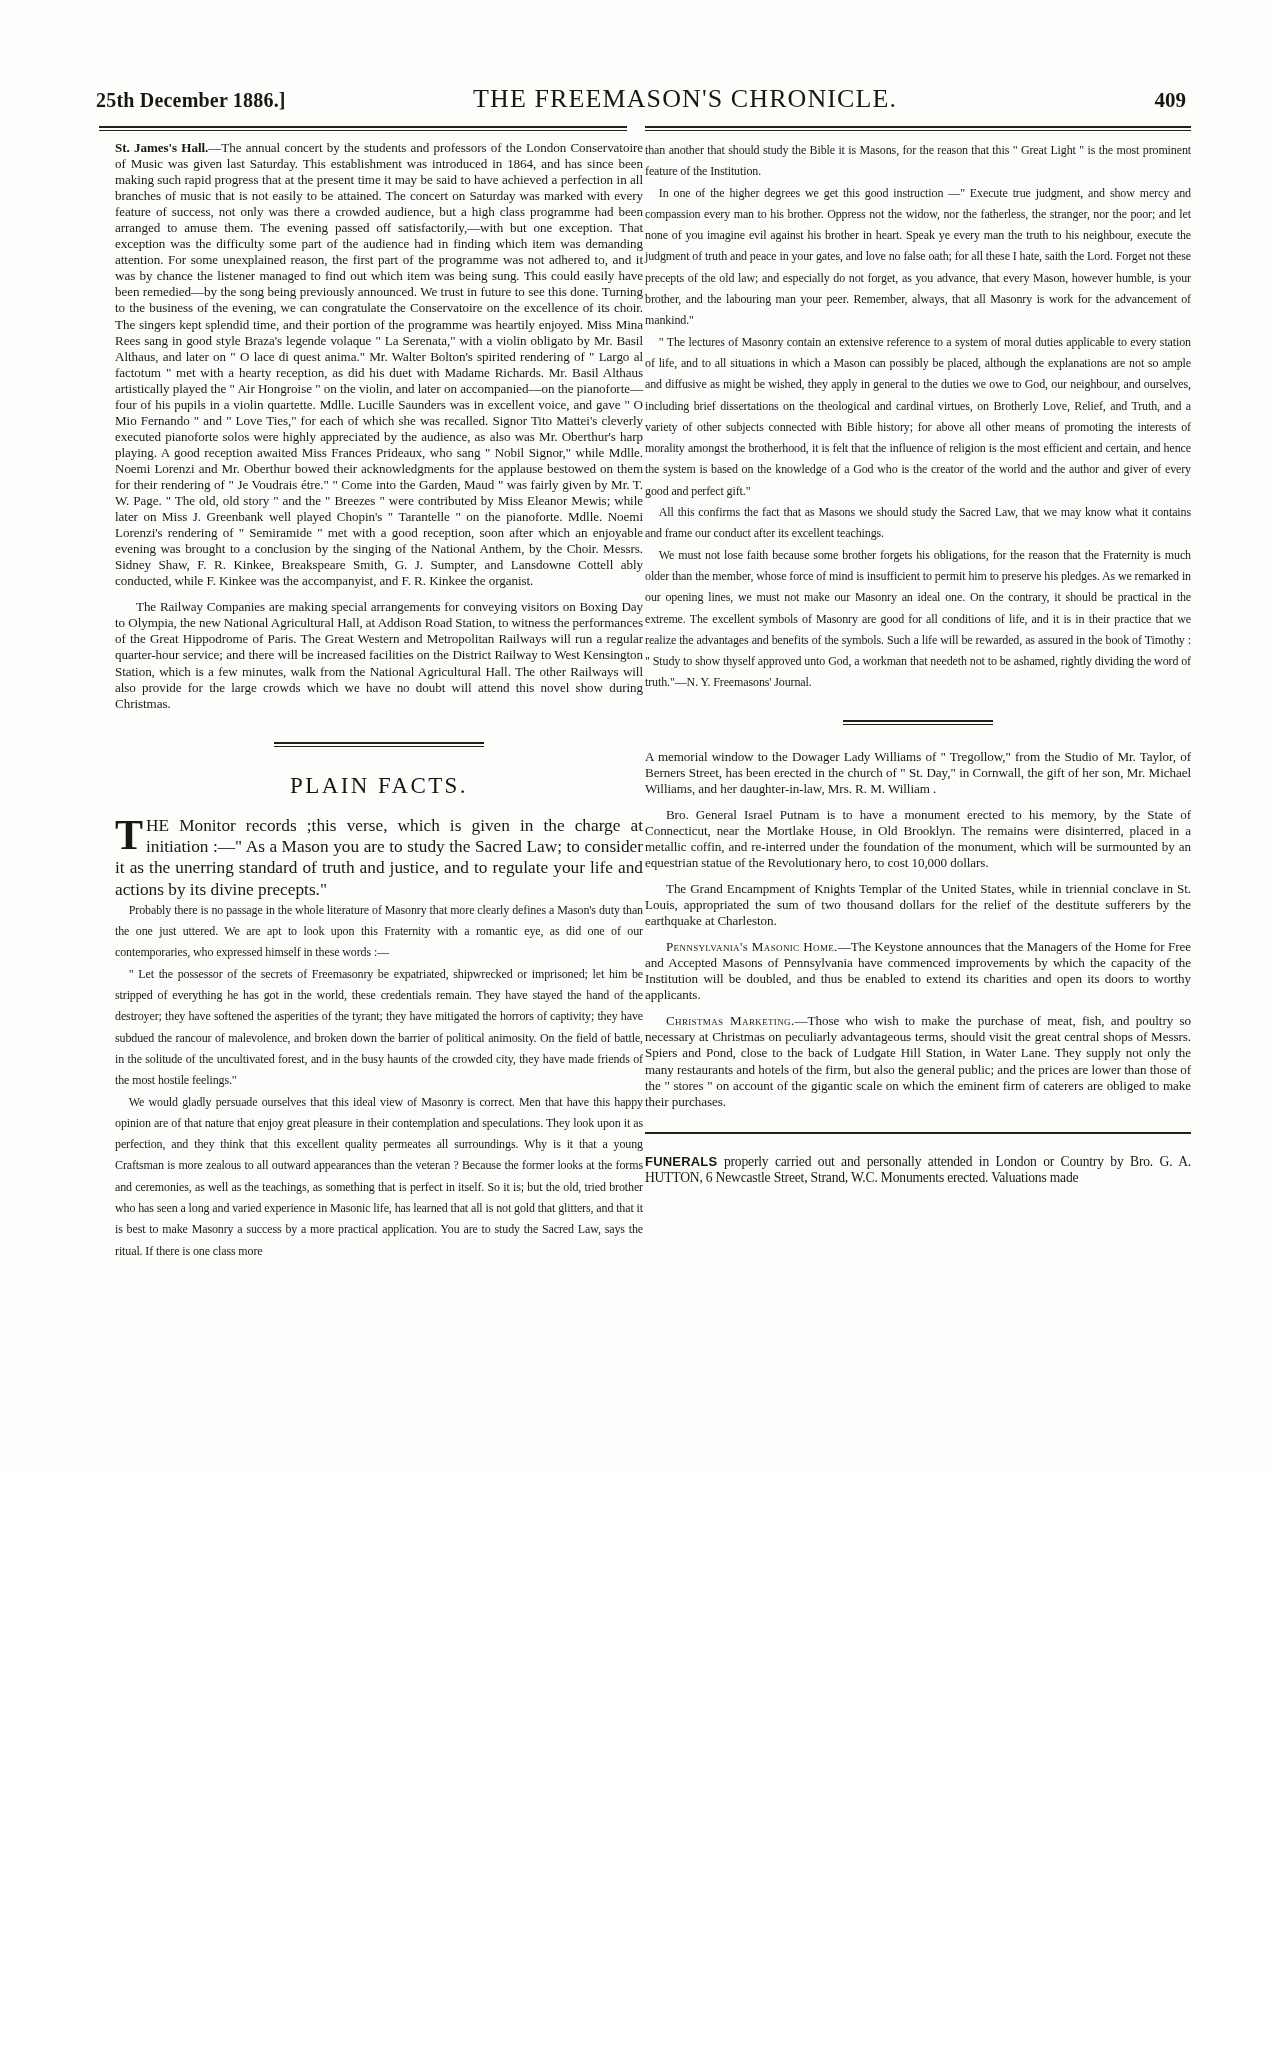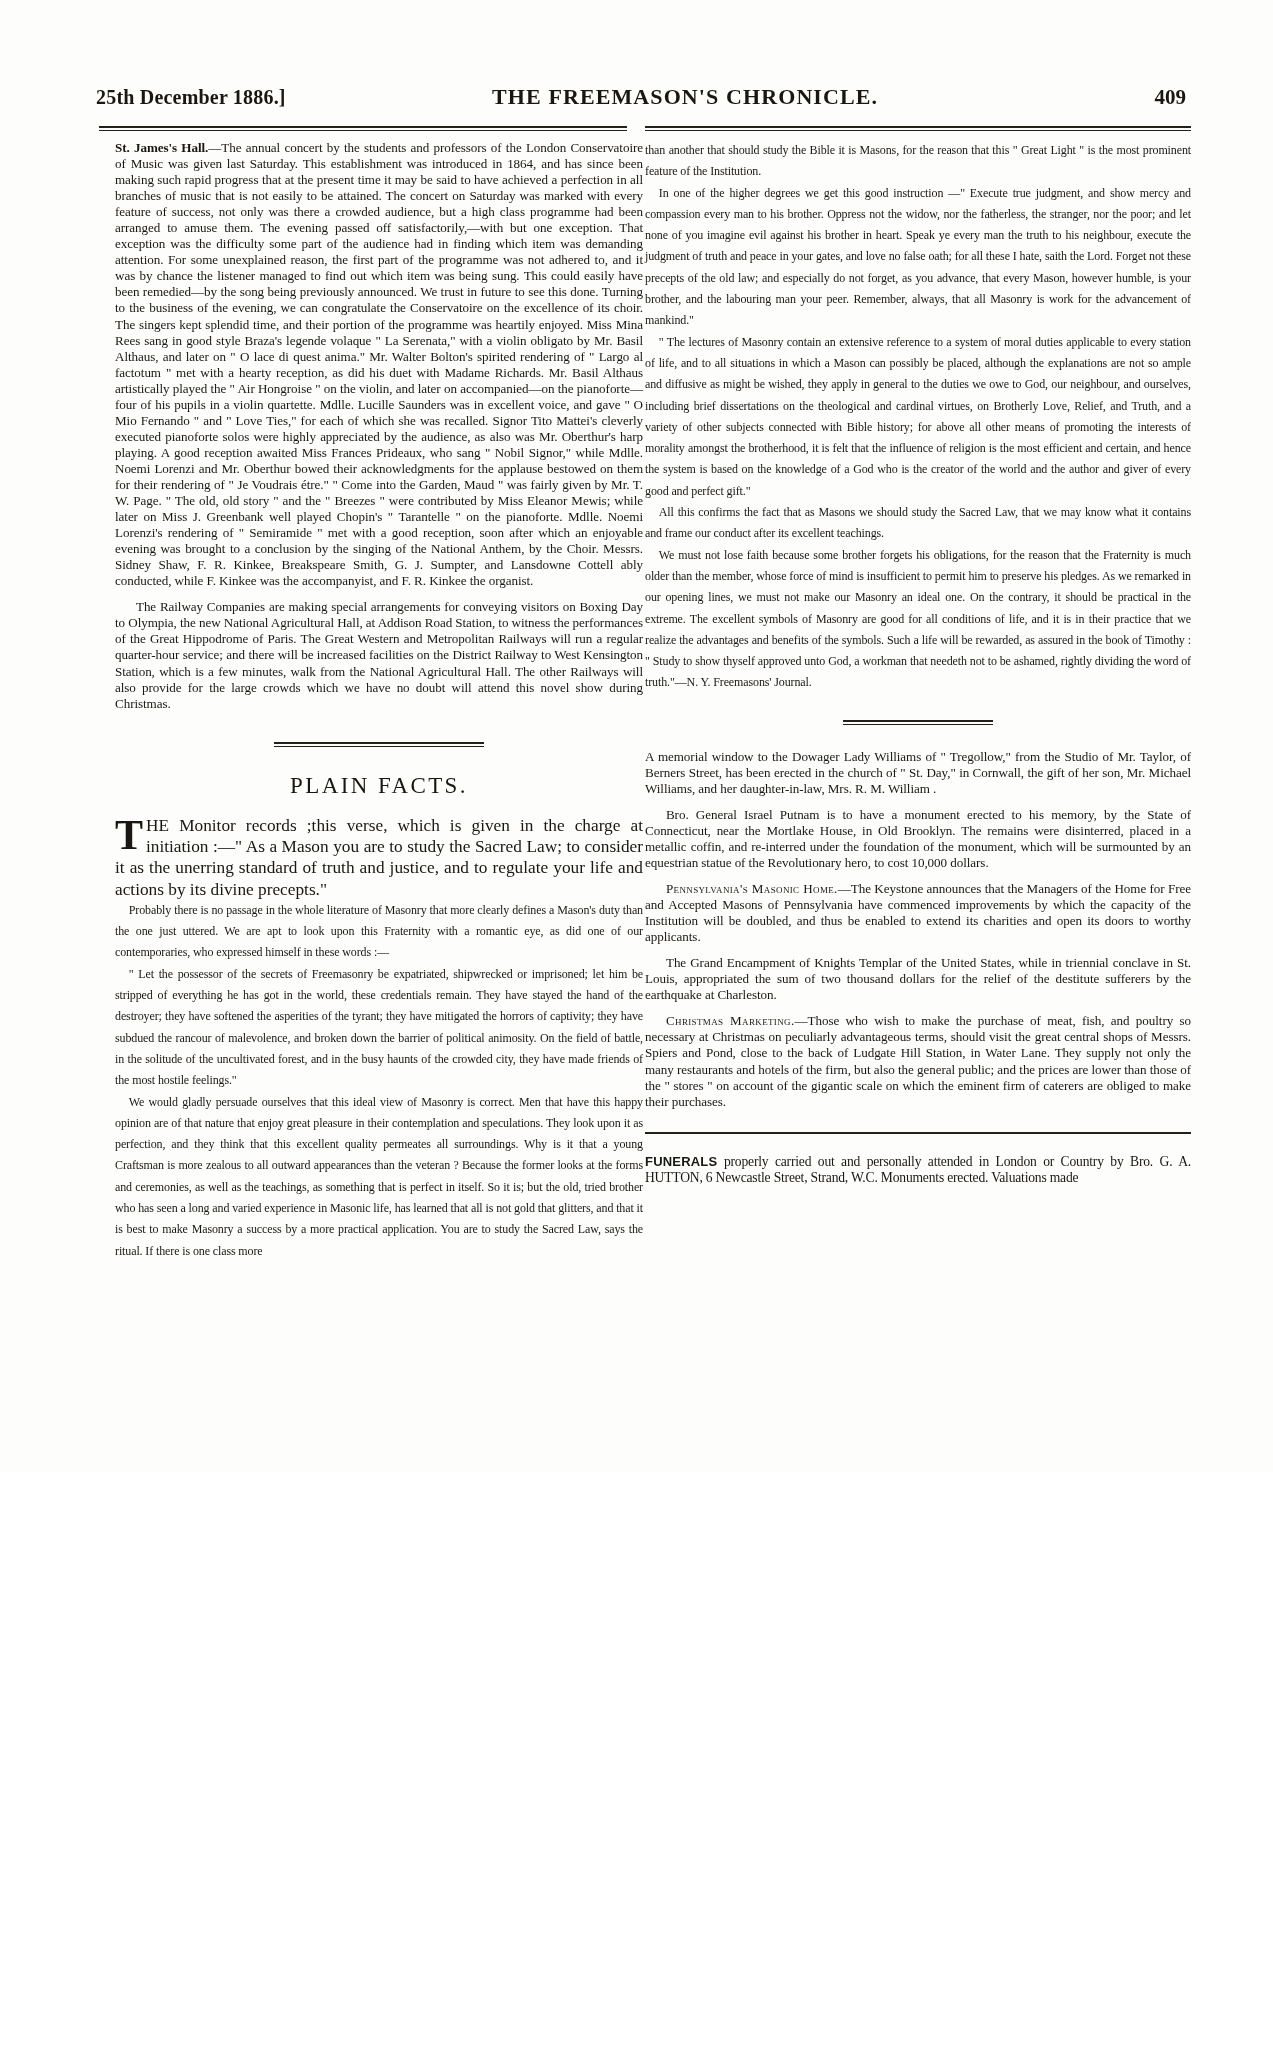--- a/index.html
+++ b/index.html
@@ -36,22 +36,22 @@
     align-items: baseline;
     justify-content: space-between;
   }
   .masthead-date {
     font-size: 20px;
     font-weight: bold;
     letter-spacing: 0.2px;
     white-space: nowrap;
   }
   .masthead-title {
-    font-size: 22px;
-    font-weight: bold;
+    font-size: 26px;
+    font-weight: normal;
     letter-spacing: 1.1px;
     white-space: nowrap;
     margin-left: -70px;
   }
   .masthead-folio {
     font-size: 21px;
     font-weight: bold;
   }
 
   
@@ -205,23 +205,23 @@
     <p class="body-lg ind">All this confirms the fact that as Masons we should study the Sacred Law, that we may know what it contains and frame our conduct after its excellent teachings.</p>
 
     <p class="body-lg ind">We must not lose faith because some brother forgets his obligations, for the reason that the Fraternity is much older than the member, whose force of mind is insufficient to permit him to preserve his pledges. As we remarked in our opening lines, we must not make our Masonry an ideal one. On the contrary, it should be practical in the extreme. The excellent symbols of Masonry are good for all conditions of life, and it is in their practice that we realize the advantages and benefits of the symbols. Such a life will be rewarded, as assured in the book of Timothy : " Study to show thyself approved unto God, a workman that needeth not to be ashamed, rightly dividing the word of truth."—N. Y. Freemasons' Journal.</p>
 
     <div class="short-rule"></div>
 
     <p class="small">A memorial window to the Dowager Lady Williams of " Tregollow," from the Studio of Mr. Taylor, of Berners Street, has been erected in the church of " St. Day," in Cornwall, the gift of her son, Mr. Michael Williams, and her daughter-in-law, Mrs. R. M. William .</p>
 
     <p class="small">Bro. General Israel Putnam is to have a monument erected to his memory, by the State of Connecticut, near the Mortlake House, in Old Brooklyn. The remains were disinterred, placed in a metallic coffin, and re-interred under the foundation of the monument, which will be surmounted by an equestrian statue of the Revolutionary hero, to cost 10,000 dollars.</p>
 
+    <p class="small">The Grand Encampment of Knights Templar of the United States, while in triennial conclave in St. Louis, appropriated the sum of two thousand dollars for the relief of the destitute sufferers by the earthquake at Charleston.</p>
+
     <p class="small"><span class="smallcaps">Pennsylvania's Masonic Home.</span><span>—The Keystone announces that the Managers of the Home for Free and Accepted Masons of Pennsylvania have commenced improvements by which the capacity of the Institution will be doubled, and thus be enabled to extend its charities and open its doors to worthy applicants.</span></p>
-
-    <p class="small">The Grand Encampment of Knights Templar of the United States, while in triennial conclave in St. Louis, appropriated the sum of two thousand dollars for the relief of the destitute sufferers by the earthquake at Charleston.</p>
 
     <p class="small"><span class="smallcaps">Christmas Marketing.</span><span>—Those who wish to make the purchase of meat, fish, and poultry so necessary at Christmas on peculiarly advantageous terms, should visit the great central shops of Messrs. Spiers and Pond, close to the back of Ludgate Hill Station, in Water Lane. They supply not only the many restaurants and hotels of the firm, but also the general public; and the prices are lower than those of the " stores " on account of the gigantic scale on which the eminent firm of caterers are obliged to make their purchases.</span></p>
 
     <div class="full-rule"></div>
 
     <p class="ad-funerals"><span class="brand">FUNERALS</span><span class="tight"> properly carried out and personally attended in London or Country by Bro. G. A. HUTTON, 6 Newcastle Street, Strand, W.C. Monuments erected. Valuations made</span></p>
   </div>
 
 </div>
 

